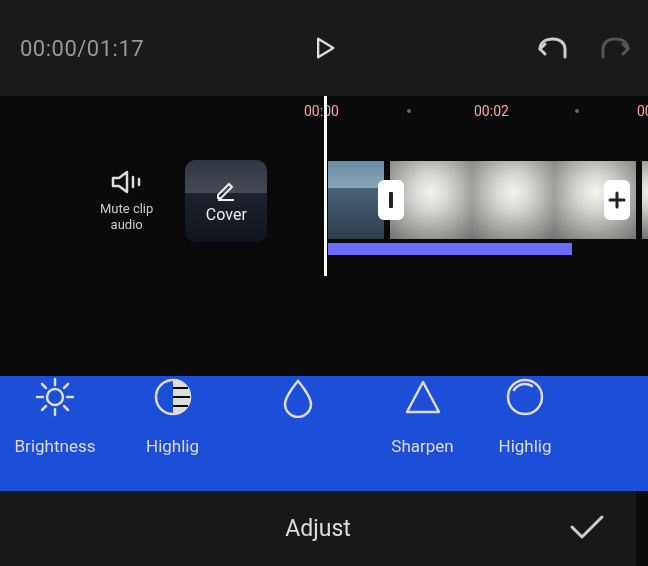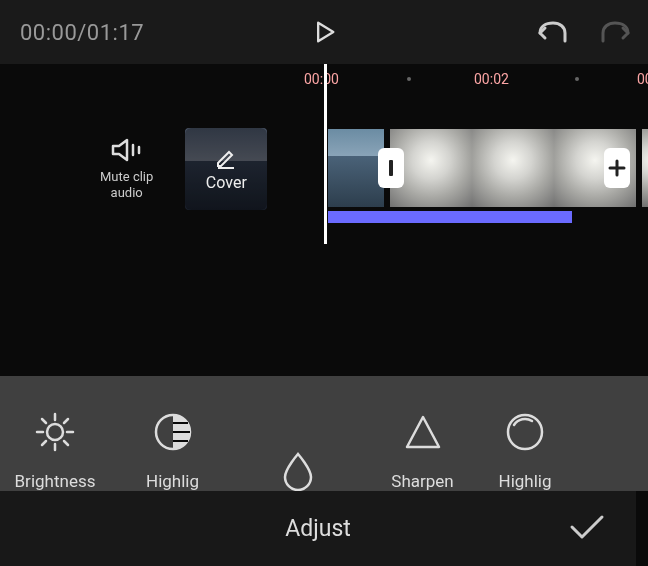--- a/index.html
+++ b/index.html
@@ -6,21 +6,21 @@
 body {
   width: 648px;
   height: 566px;
   background: #0a0a0a;
   font-family: -apple-system, BlinkMacSystemFont, "Segoe UI", Roboto, sans-serif;
   color: #ccc;
   overflow: hidden;
   position: relative;
 }
 .topbar {
-  height: 64px;
+  height: 96px;
   background: #1a1a1a;
   display: flex;
   align-items: center;
   padding: 0 20px;
   position: relative;
 }
 .timecode {
   font-size: 22px;
   color: #999;
   letter-spacing: 0.5px;
@@ -96,21 +96,21 @@
   font-size: 13px;
   color: #ccc;
   text-align: center;
   line-height: 1.2;
   white-space: pre-line;
 }
 .cover-btn {
   width: 82px;
   height: 82px;
   background: linear-gradient(to bottom, #4a5568 0%, #6b7280 40%, #2d3748 40%, #1a202c 100%);
-  border-radius: 4px;
+  border-radius: 10px;
   display: flex;
   flex-direction: column;
   align-items: center;
   justify-content: center;
   gap: 4px;
   cursor: pointer;
   position: relative;
 }
 .cover-btn::before {
   content: "";
@@ -177,22 +177,22 @@
   width: 244px;
   background: #6b6bff;
 }
 .adjust-row {
   position: absolute;
   bottom: 75px;
   left: 0;
   right: 0;
   height: 115px;
   display: flex;
-  align-items: flex-end;
-  background: #404040;
+  align-items: flex-start;
+  background: #1d4ed8;
   overflow: hidden;
 }
 .adjust-item {
   min-width: 125px;
   display: flex;
   flex-direction: column;
   align-items: center;
   gap: 18px;
   cursor: pointer;
 }

